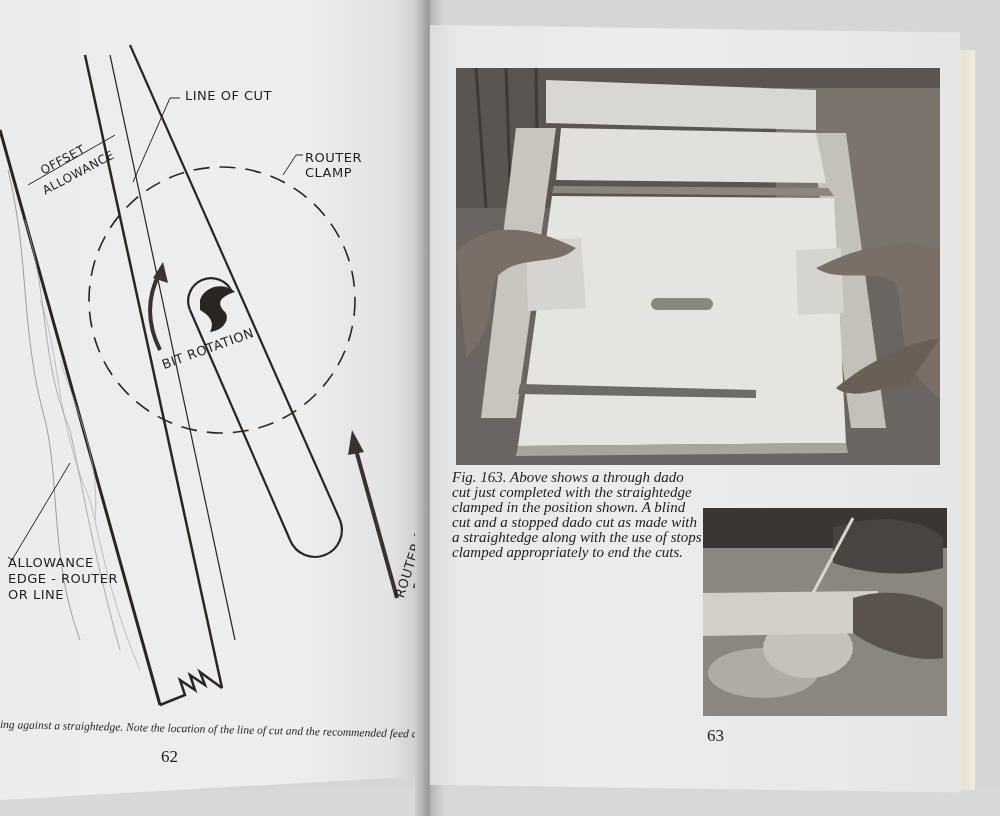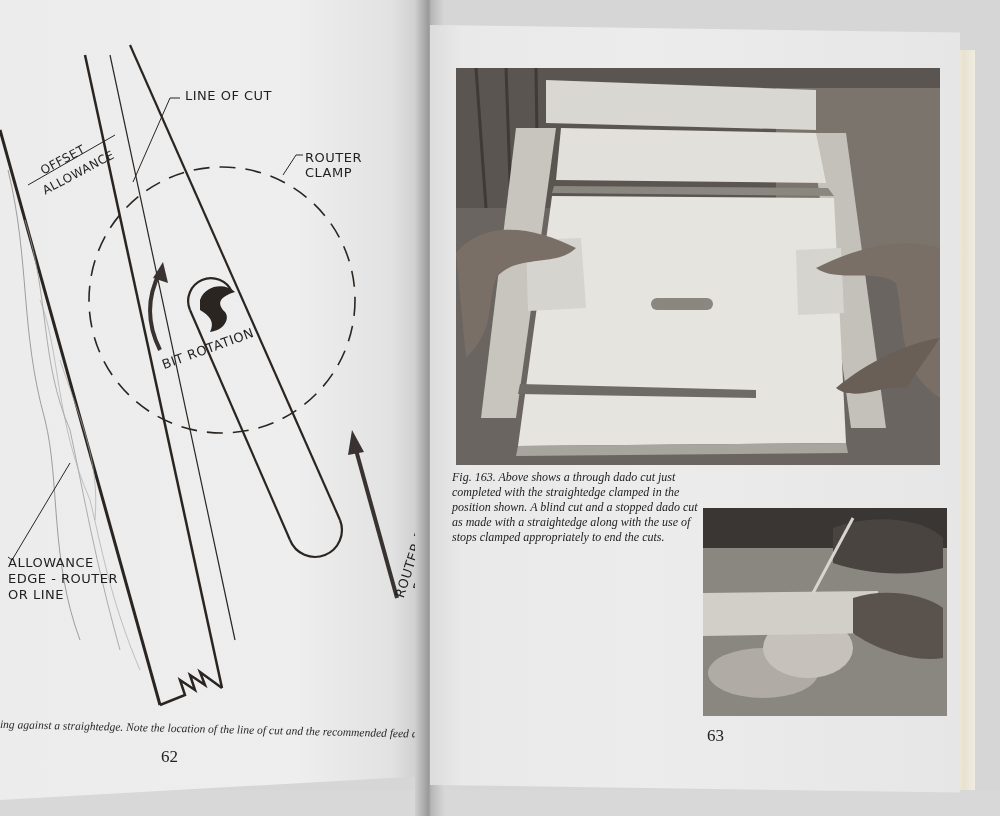--- a/index.html
+++ b/index.html
@@ -44,21 +44,21 @@
   }
   .pgnum { position:absolute; font-size:17px; color:#222; }
 
   
   .photo {
     position:absolute; overflow:hidden; background:#4a4a4a;
   }
   .photo1 { left:456px; top:68px; width:484px; height:397px; }
   .photo2 { left:703px; top:508px; width:244px; height:208px; }
   .caption-right {
-    position:absolute; font-style:italic; font-size:12px; color:#222; line-height:15px;
+    position:absolute; font-style:italic; font-size:15px; color:#222; line-height:15px;
   }
   .cap163 { left:452px; top:470px; width:250px; }
   .cap164 { left:455px; top:685px; width:250px; }
 </style>
 </head>
 <body>
 
 <div class="spread">
   <div class="bottom-bg"></div>
 

